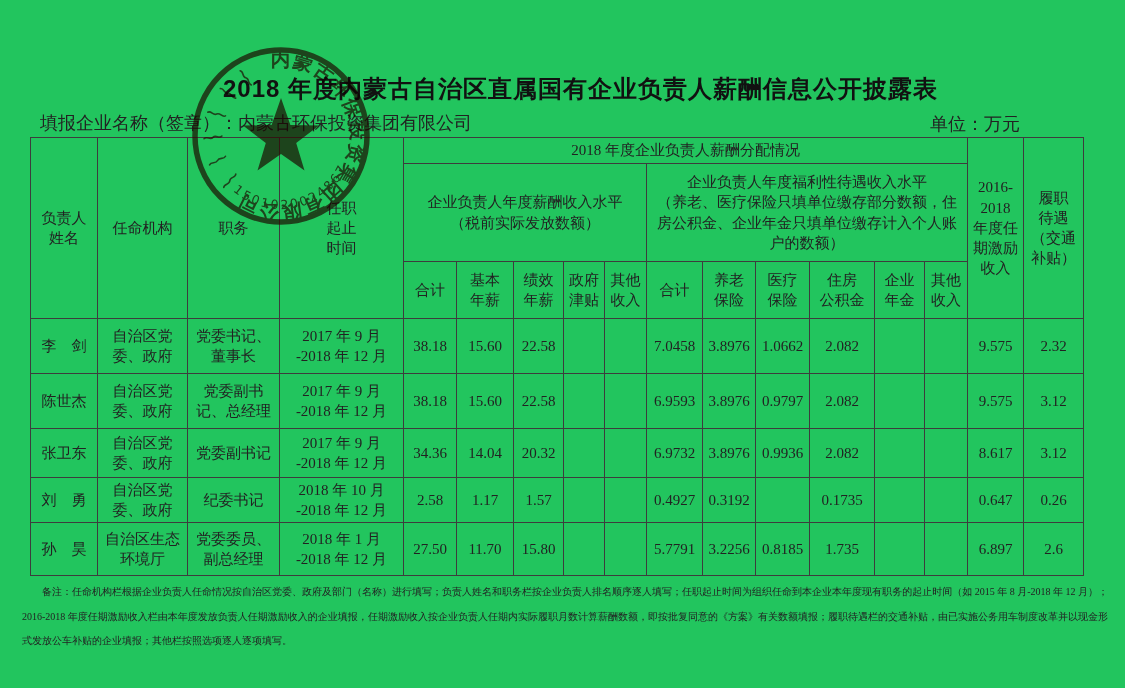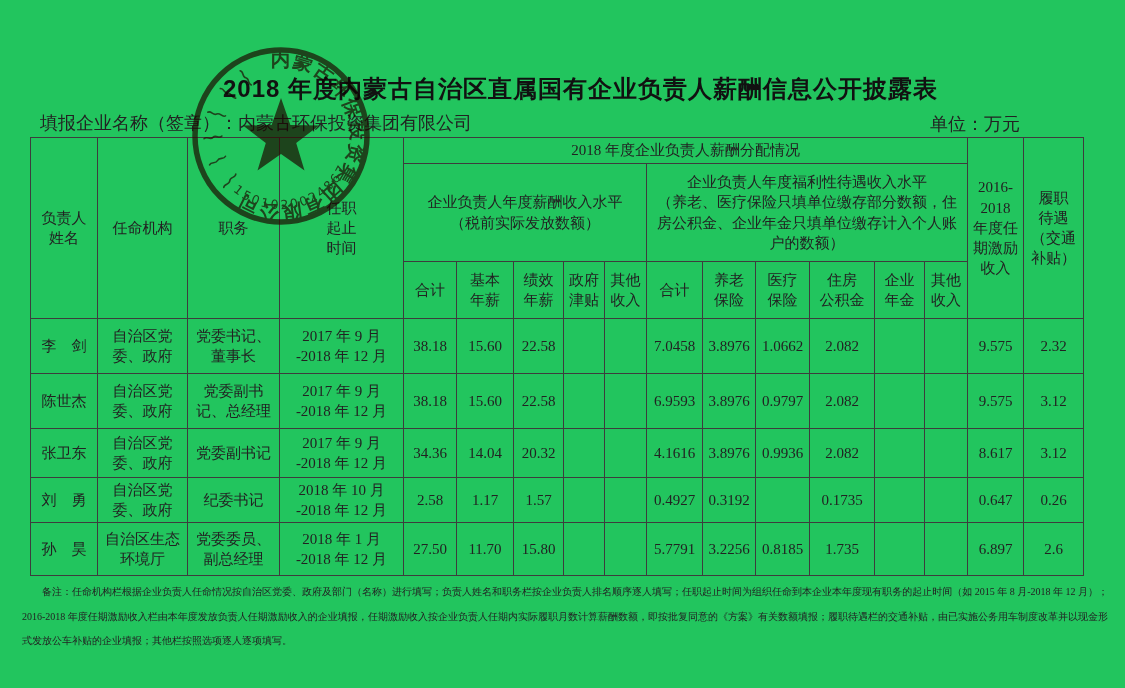--- a/index.html
+++ b/index.html
@@ -190,21 +190,21 @@
       <td>自治区党
 委、政府</td>
       <td>党委副书记</td>
       <td>2017 年 9 月
 -2018 年 12 月</td>
       <td>34.36</td>
       <td>14.04</td>
       <td>20.32</td>
       <td></td>
       <td></td>
-      <td>4.1616</td>
+      <td>6.9732</td>
       <td>3.8976</td>
       <td>0.9936</td>
       <td>2.082</td>
       <td></td>
       <td></td>
       <td>8.617</td>
       <td>3.12</td>
     </tr>
     <tr class="dr4">
       <td>刘　勇</td>

